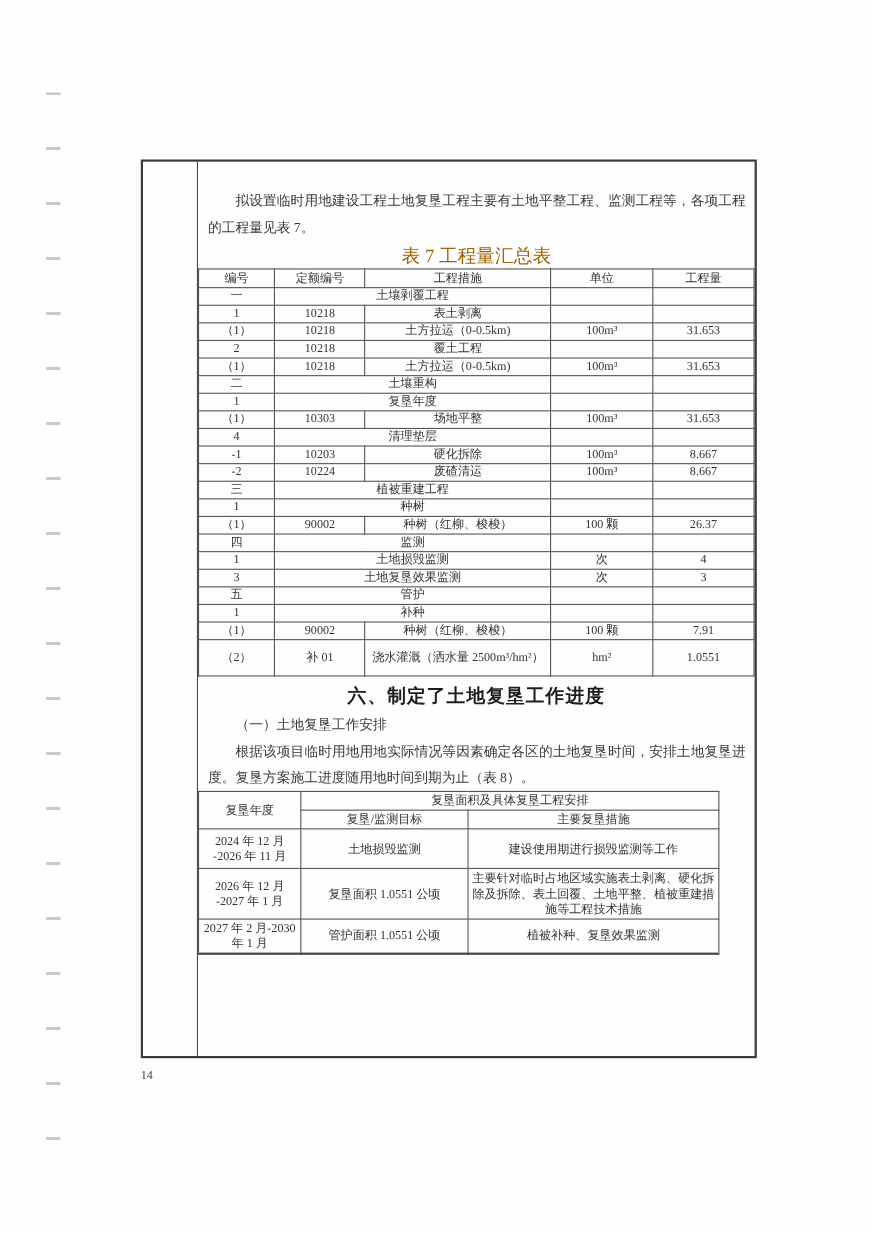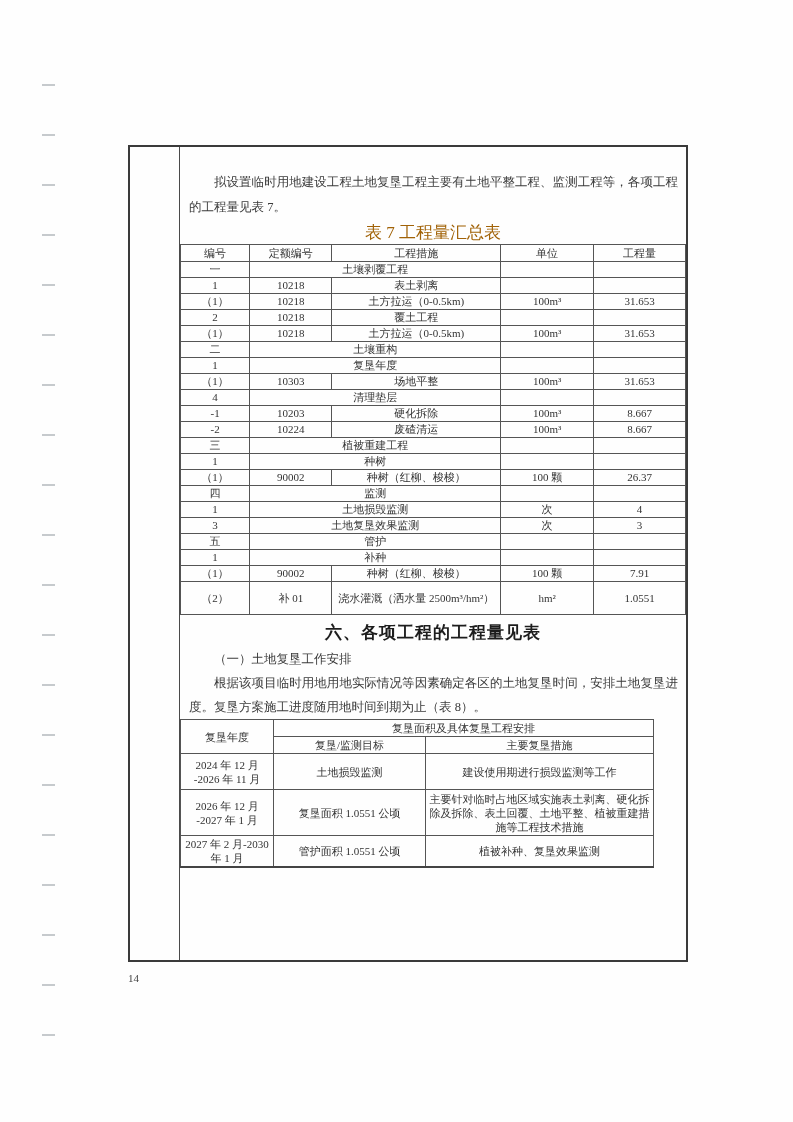--- a/index.html
+++ b/index.html
@@ -222,21 +222,21 @@
           <tr>
             <td>（2）</td>
             <td>补 01</td>
             <td>浇水灌溉（洒水量 2500m³/hm²）</td>
             <td>hm²</td>
             <td>1.0551</td>
           </tr>
         </tbody>
     </table>
 
-    <div class="section-heading">六、各项工程的工程量见表</div>
+    <div class="section-heading">六、制定了土地复垦工作进度</div>
 
     <p class="para body-para">（一）土地复垦工作安排</p>
     <p class="para body-para">根据该项目临时用地用地实际情况等因素确定各区的土地复垦时间，安排土地复垦进度。复垦方案施工进度随用地时间到期为止（表 8）。</p>
 
 
     <table class="t8">
       <colgroup>
         <col style="width:93px">
           <col style="width:152px">
           <col style="width:228px">

